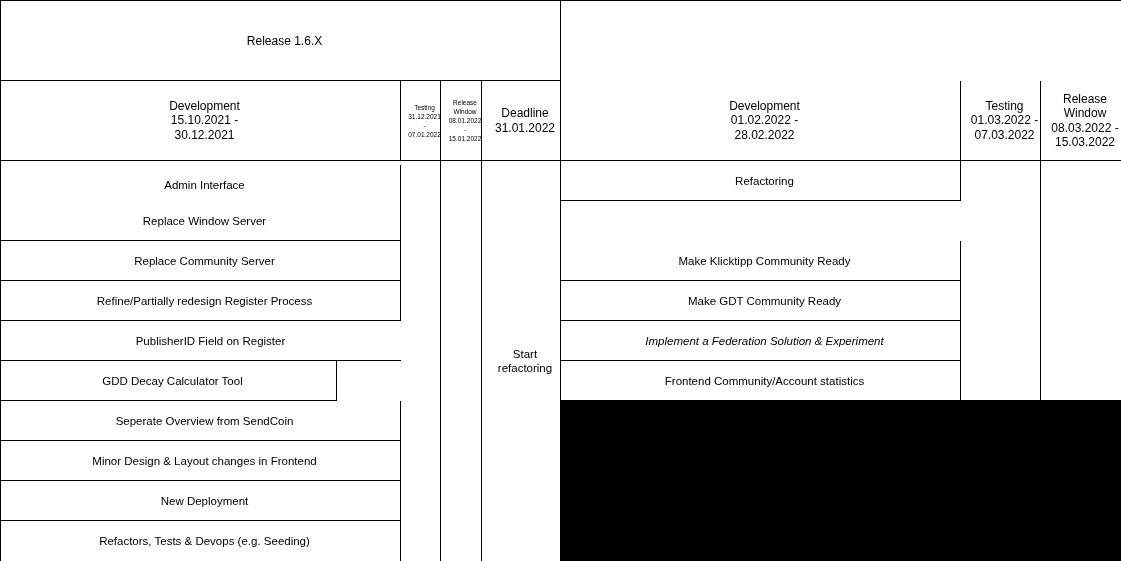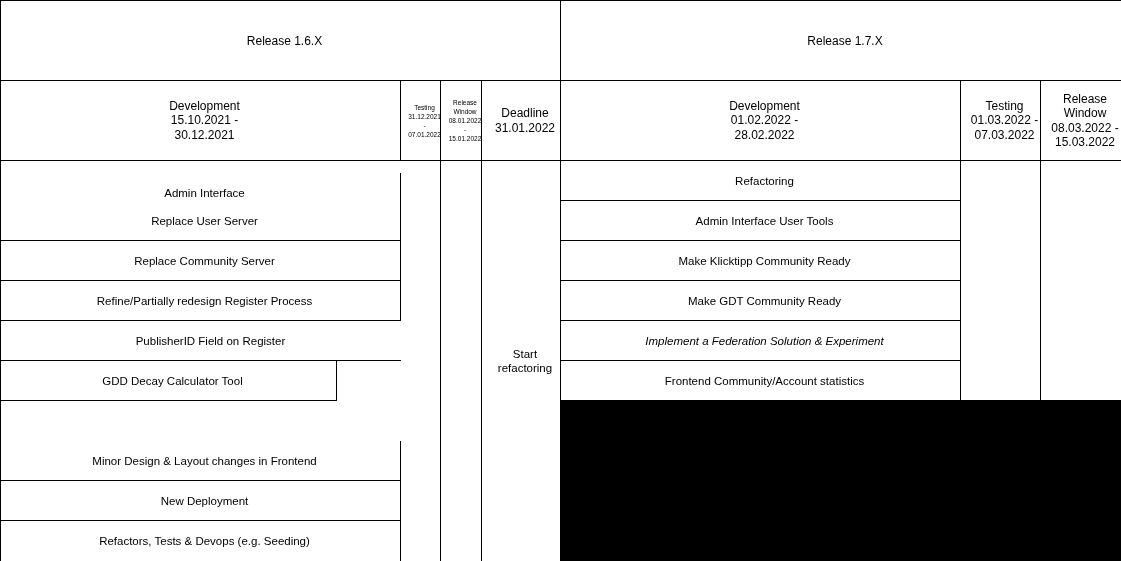--- a/index.html
+++ b/index.html
@@ -43,21 +43,20 @@
     background: #000000;
     z-index: 5;
   }
 </style>
 </head>
 <body>
 
 <div id="canvas">
 
   <div class="cell title" style="left:0; top:0; width:560px; height:80px;">Release 1.6.X</div>
-  <div class="cell title" style="left:560px; top:0; width:561px; height:80px;">Release 1.7.X</div>
 
   <div class="cell header" style="left:0; top:80px; width:400px; height:80px;">Development
 15.10.2021 -
 30.12.2021</div>
   <div class="cell small" style="left:400px; top:80px; width:40px; height:80px;">Testing
 31.12.2021
 -
 07.01.2022</div>
   <div class="cell small" style="left:440px; top:80px; width:41px; height:80px;">Release
 Window
@@ -70,37 +69,37 @@
 01.02.2022 -
 28.02.2022</div>
   <div class="cell header" style="left:960px; top:80px; width:80px; height:80px;">Testing
 01.03.2022 -
 07.03.2022</div>
   <div class="cell header" style="left:1040px; top:80px; width:81px; height:80px;">Release
 Window
 08.03.2022 -
 15.03.2022</div>
 
-  <div class="cell task" style="left:0; top:172px; width:400px; height:40px;">Admin Interface</div>
-  <div class="cell task" style="left:0; top:200px; width:400px; height:40px;">Replace User Server</div>
+  <div class="cell task" style="left:0; top:164px; width:400px; height:40px;">Admin Interface</div>
+  <div class="cell task" style="left:0; top:200px; width:400px; height:40px;">Replace Window Server</div>
   <div class="cell task" style="left:0; top:240px; width:400px; height:40px;">Replace Community Server</div>
   <div class="cell task" style="left:0; top:280px; width:400px; height:40px;">Refine/Partially redesign Register Process</div>
   <div class="cell task" style="left:0; top:320px; width:412px; height:40px;">PublisherID Field on Register</div>
   <div class="cell task" style="left:0; top:360px; width:336px; height:40px;">GDD Decay Calculator Tool</div>
+  <div class="cell task" style="left:0; top:400px; width:400px; height:40px;">Seperate Overview from SendCoin</div>
   <div class="cell task" style="left:0; top:440px; width:400px; height:40px;">Minor Design &amp; Layout changes in Frontend</div>
   <div class="cell task" style="left:0; top:480px; width:400px; height:40px;">New Deployment</div>
   <div class="cell task" style="left:0; top:520px; width:400px; height:41px;">Refactors, Tests &amp; Devops (e.g. Seeding)</div>
 
   <div class="cell" style="left:400px; top:160px; width:40px; height:401px;"></div>
   <div class="cell" style="left:440px; top:160px; width:41px; height:401px;"></div>
   <div class="cell note" style="left:481px; top:160px; width:79px; height:401px;">Start
 refactoring</div>
 
   <div class="cell task" style="left:560px; top:160px; width:400px; height:40px;">Refactoring</div>
-  <div class="cell task" style="left:560px; top:200px; width:400px; height:40px;">Admin Interface User Tools</div>
   <div class="cell task" style="left:560px; top:240px; width:400px; height:40px;text-align:right;">Make Klicktipp Community Ready</div>
   <div class="cell task" style="left:560px; top:280px; width:400px; height:40px;">Make GDT Community Ready</div>
   <div class="cell task" style="left:560px; top:320px; width:400px; height:40px;font-style:italic;">Implement a Federation Solution &amp; Experiment</div>
   <div class="cell task" style="left:560px; top:360px; width:400px; height:40px;">Frontend Community/Account statistics</div>
 
   <div class="cell" style="left:960px; top:160px; width:80px; height:240px;"></div>
   <div class="cell" style="left:1040px; top:160px; width:81px; height:240px;"></div>
 
   <div class="redacted" style="left:559px; top:400px; width:562px; height:161px;"></div>
 

